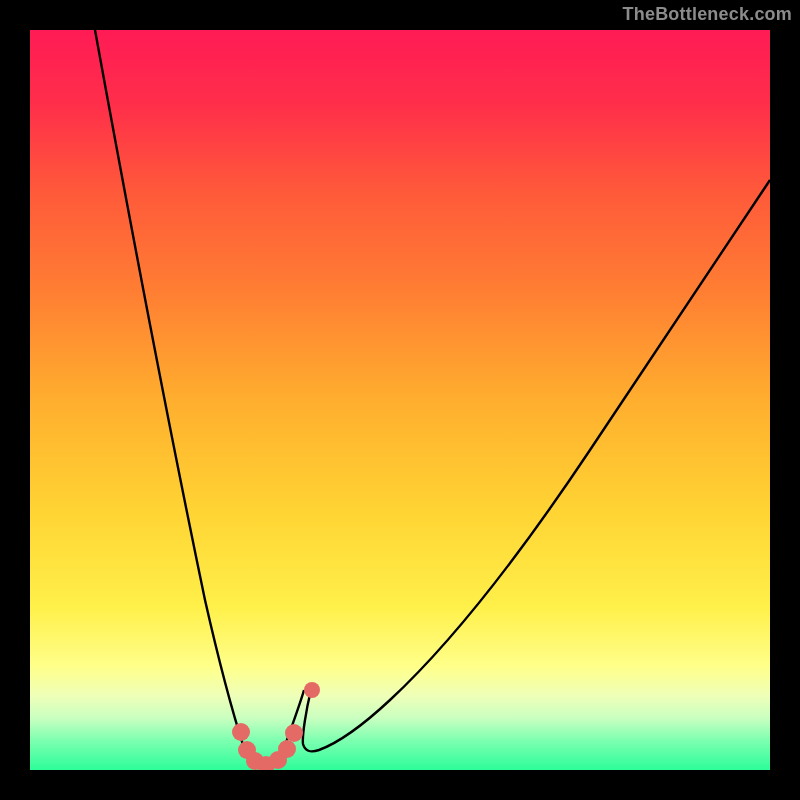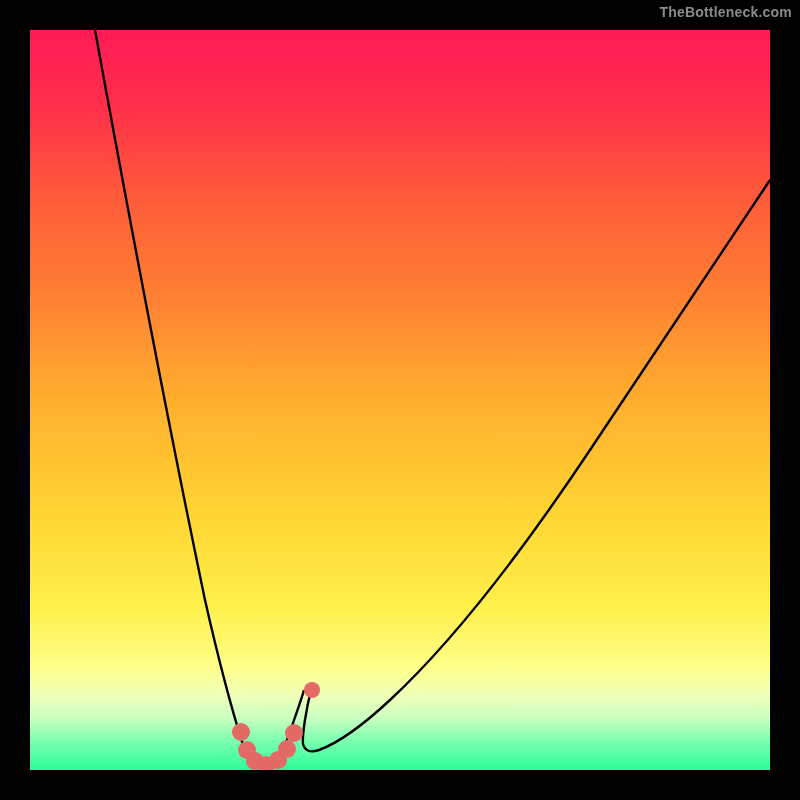--- a/index.html
+++ b/index.html
@@ -24,21 +24,21 @@
     top: 30px;
     width: 740px;
     height: 740px;
     
   }
   .watermark {
     position: absolute;
     top: 4px;
     right: 8px;
     font-family: Arial, Helvetica, sans-serif;
-    font-size: 14px;
+    font-size: 18px;
     font-weight: 600;
     color: #8b8b8b;
     letter-spacing: 0.2px;
   }
   svg.curves {
     position: absolute;
     left: 0;
     top: 0;
     width: 740px;
     height: 740px;

